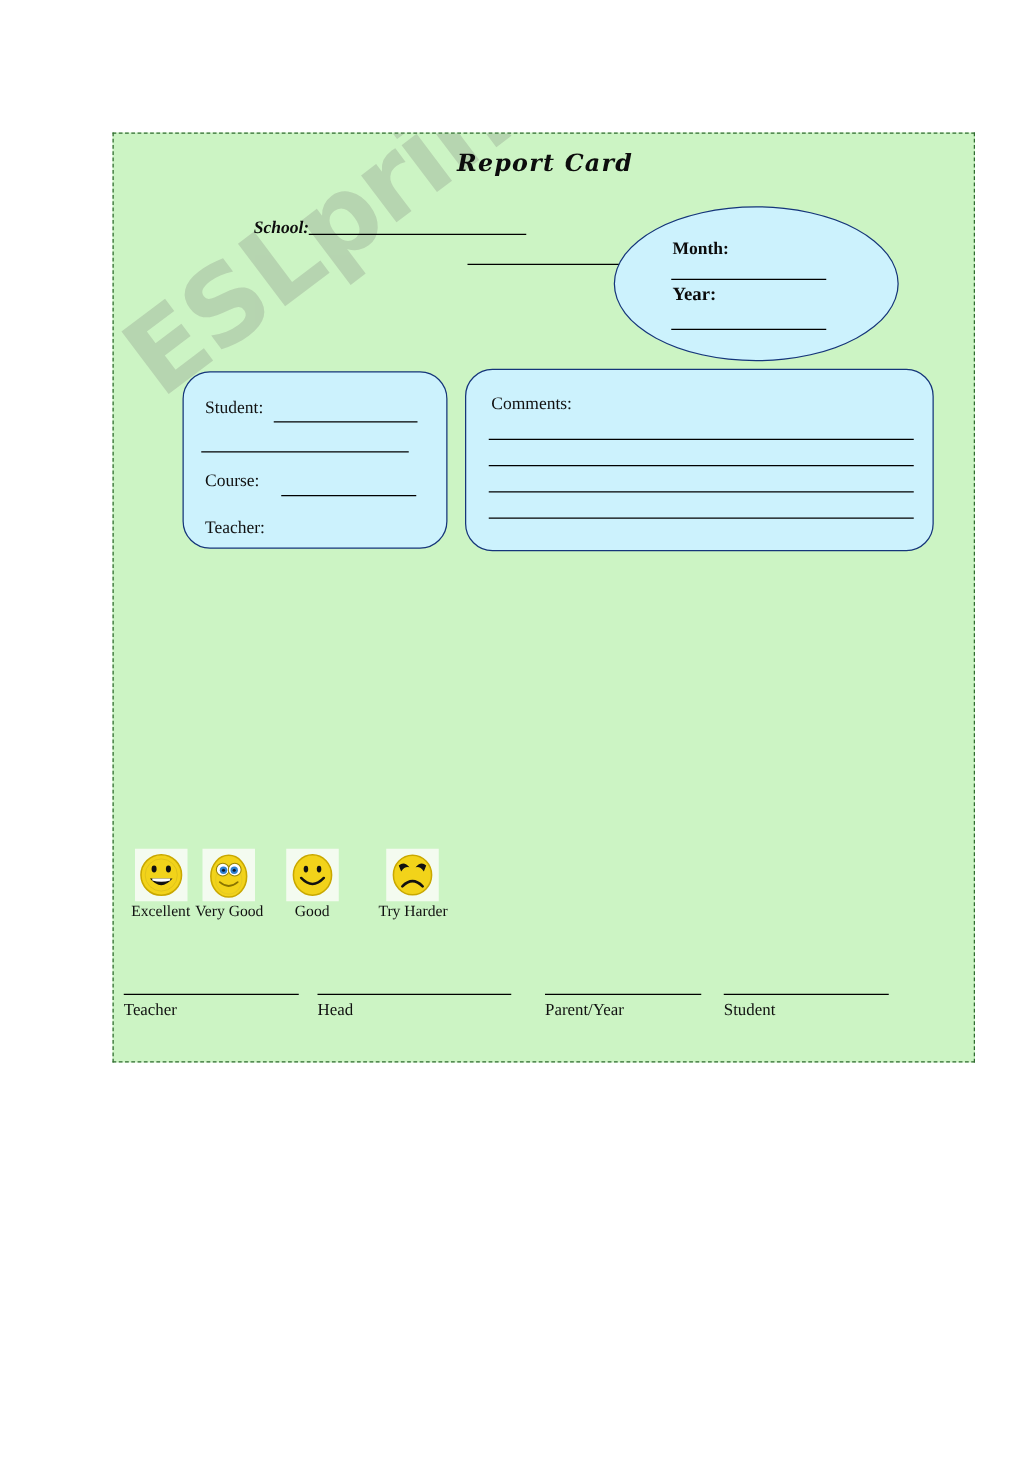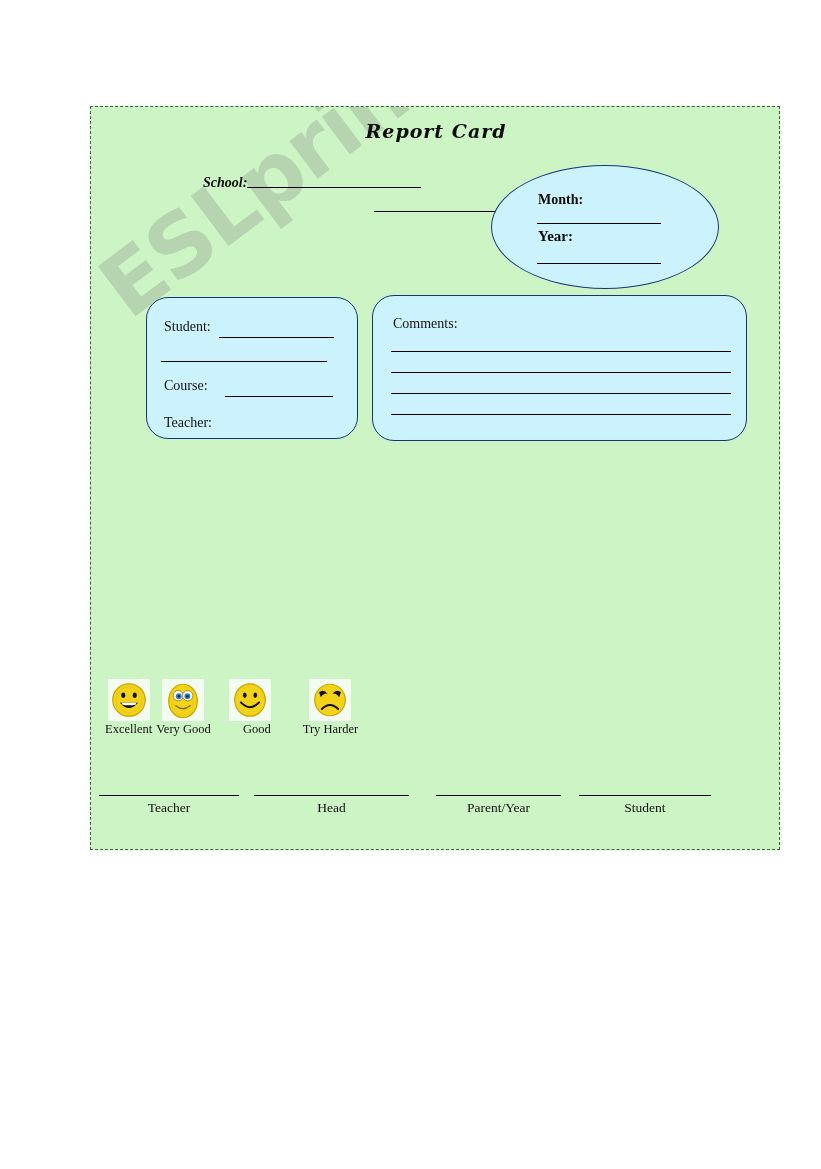--- a/index.html
+++ b/index.html
@@ -231,34 +231,34 @@
   }
   .legend-label {
     margin-top: 1px;
     font-family: "Liberation Serif", serif;
     font-size: 12.5px;
     color: #111;
     white-space: nowrap;
   }
   #item-excellent  { margin-left: 6px; }
   #item-verygood   { }
-  #item-good       { margin-left: 14px; align-items: flex-end; }
+  #item-good       { margin-left: 14px; }
   #item-tryharder  { margin-left: 28px; }
 
   
   #signatures {
     position: absolute;
     left: 0;
     top: 688px;
     width: 690px;
     height: 40px;
   }
   .sig {
     position: absolute;
-    text-align: center;
+    text-align: left;
   }
   .sig-rule {
     border-bottom: 1.4px solid #000;
     height: 0;
   }
   .sig-label {
     margin-top: 4px;
     font-family: "Liberation Serif", serif;
     font-size: 13.5px;
     color: #111;

